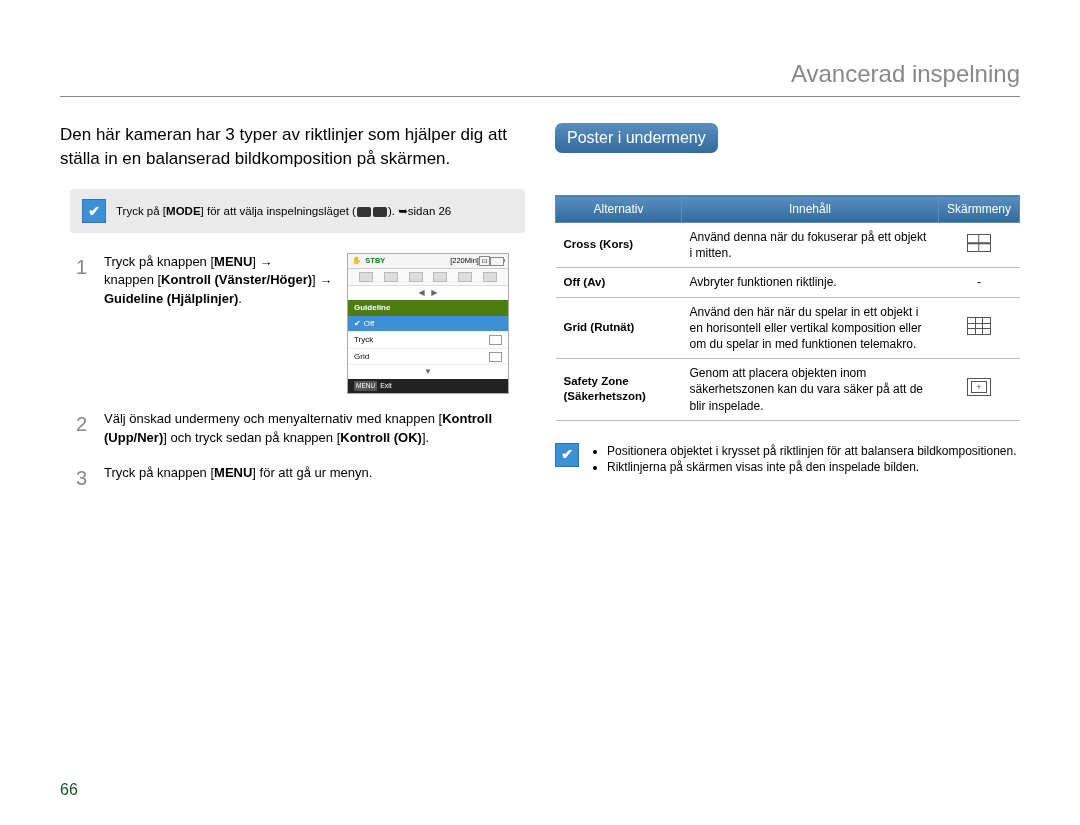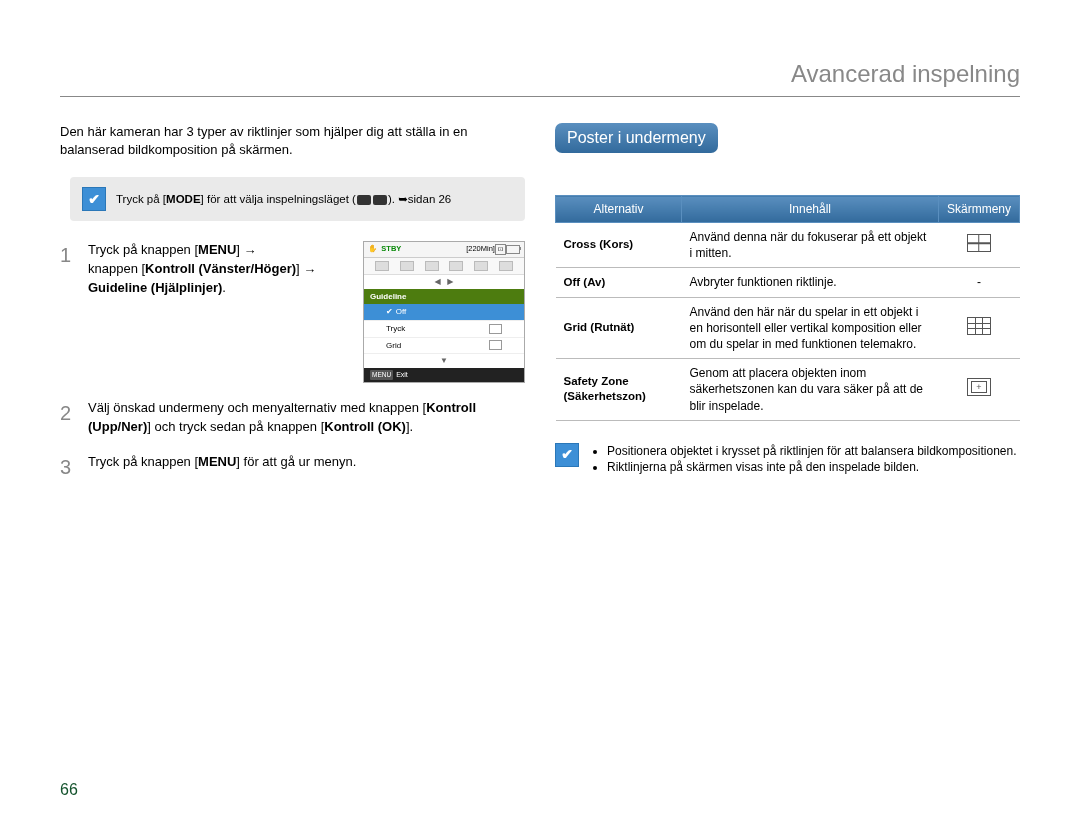--- a/index.html
+++ b/index.html
@@ -33,21 +33,21 @@
     flex: 1;
     min-width: 0;
   }
   h2.section-title {
     color: #2a77b8;
     font-size: 22px;
     font-weight: 400;
     margin: 0 0 10px 0;
   }
   .intro {
-    font-size: 13px;
+    font-size: 17px;
     line-height: 1.4;
     margin-bottom: 18px;
   }
   .note-box {
     background: #eaeaea;
     border-radius: 4px;
     padding: 10px 12px;
     display: flex;
     align-items: center;
     gap: 10px;
@@ -75,21 +75,21 @@
     background: #333;
     vertical-align: middle;
     border-radius: 2px;
     margin: 0 1px;
   }
   .mini-icon.cam { width: 14px; height: 10px; }
   .arrow-r { display:inline-block; }
   ol.steps {
     list-style: none;
     padding: 0;
-    margin: 0;
+    margin: 16px;
     counter-reset: step;
   }
   ol.steps > li {
     display: flex;
     gap: 12px;
     margin-bottom: 16px;
     font-size: 13px;
     line-height: 1.45;
   }
   ol.steps > li::before {
@@ -145,21 +145,21 @@
   }
   .tab-arrow { text-align: center; font-size: 8px; color: #666; padding: 1px 0; }
   .menu-title {
     background: #4d7c0f;
     color: #fff;
     font-weight: bold;
     padding: 2px 6px;
     font-size: 8px;
   }
   .menu-opt {
-    padding: 2px 22px;
+    padding: 2px 6px;
     display: flex;
     align-items: center;
     justify-content: space-between;
     border-bottom: 1px solid #eee;
     font-size: 8px;
   }
   .menu-opt.sel {
     background: #3d8fd6;
     color: #fff;
   }

